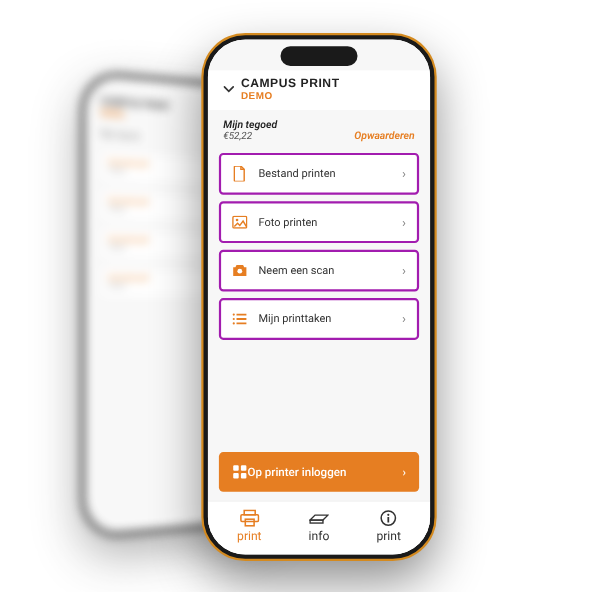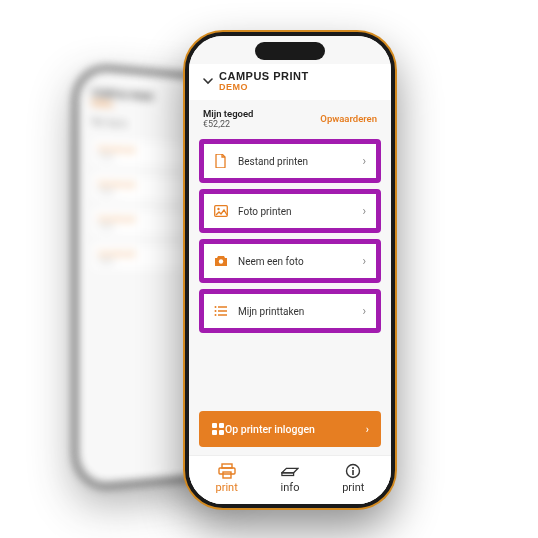--- a/index.html
+++ b/index.html
@@ -110,37 +110,38 @@
     font-weight: 900;
     font-size: 9px;
     letter-spacing: 0.5px;
     color: #e67e22;
   }
 
   .balance {
     padding: 8px 14px 10px;
     display: flex;
     justify-content: space-between;
-    align-items: center;
+    align-items: flex-end;
     font-size: 9.5px;
+    font-style: italic;
   }
   .balance .left { color: #222; }
   .balance .left .lbl { font-weight: 600; }
   .balance .left .amt { color: #555; font-size: 9px; }
   .balance .right { color: #e67e22; font-weight: 600; }
 
   .list {
     padding: 0 10px;
     display: flex;
     flex-direction: column;
     gap: 6px;
   }
   .row {
     background: #fff;
-    border: 5px solid #a21caf;
+    border: 2px solid #a21caf;
     border-radius: 4px;
     padding: 10px 10px;
     display: flex;
     align-items: center;
     gap: 10px;
     font-size: 10px;
     color: #333;
     cursor: pointer;
   }
   .row .ico {
@@ -272,21 +273,21 @@
         <span class="chev">›</span>
       </div>
 
       <div class="row">
         <span class="ico">
           <svg width="14" height="12" viewBox="0 0 14 12">
               <path d="M1 3h2l1-2h6l1 2h2v8H1z" fill="#e67e22"></path>
               <circle cx="7" cy="6.5" r="2.2" fill="#fff"></circle>
             </svg>
         </span>
-        <span class="lbl">Neem een foto</span>
+        <span class="lbl">Neem een scan</span>
         <span class="chev">›</span>
       </div>
 
       <div class="row">
         <span class="ico">
           <svg width="14" height="12" viewBox="0 0 14 12">
               <line x1="4" y1="2" x2="13" y2="2" stroke="#e67e22" stroke-width="1.6"></line>
               <line x1="4" y1="6" x2="13" y2="6" stroke="#e67e22" stroke-width="1.6"></line>
               <line x1="4" y1="10" x2="13" y2="10" stroke="#e67e22" stroke-width="1.6"></line>
               <circle cx="1.5" cy="2" r="1" fill="#e67e22"></circle>

